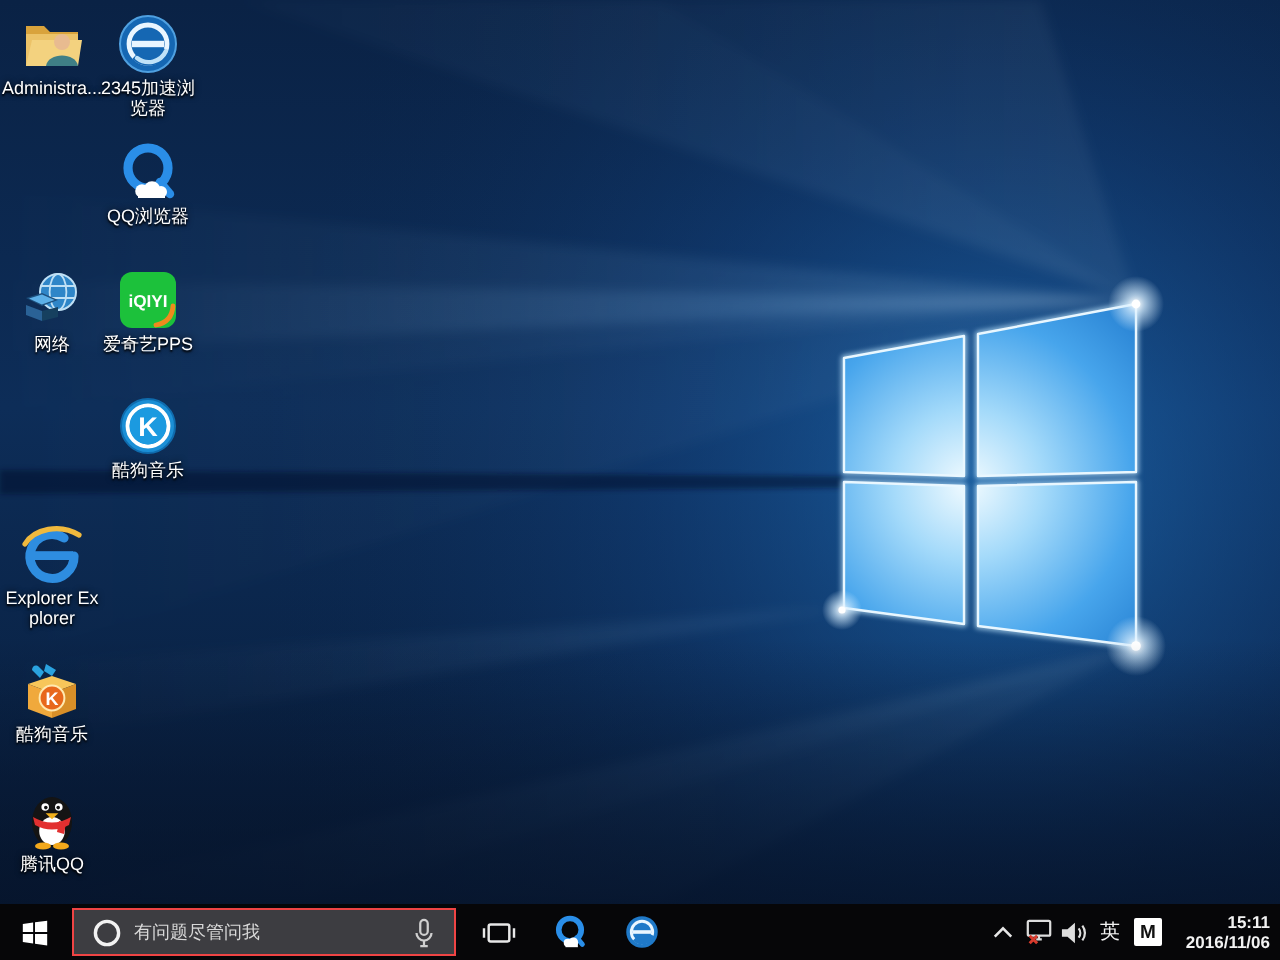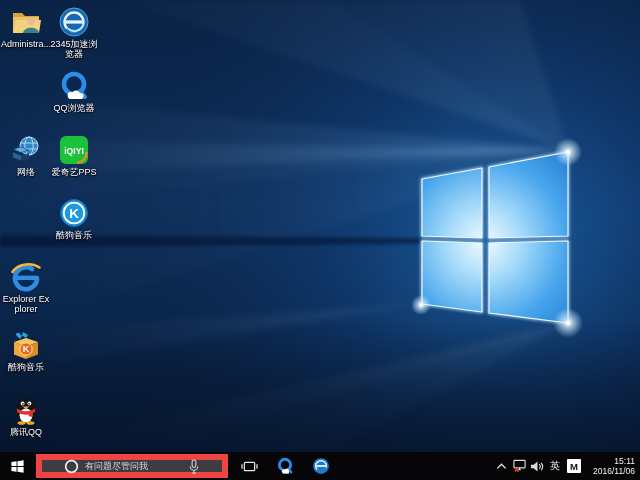--- a/index.html
+++ b/index.html
@@ -10,31 +10,31 @@
   .cell{position:absolute;width:52px;display:flex;flex-direction:column;align-items:center;cursor:default;}
   .cell .ic{width:32px;height:32px;display:block;}
   .cell .lbl{margin-top:1px;font-size:9px;line-height:10px;color:#fff;text-align:center;
     text-shadow:0 1px 1px #000,0 0 3px rgba(0,0,0,.9);word-break:break-all;max-width:50px;}
   
   .taskbar{position:absolute;left:0;bottom:0;width:640px;height:28px;background:#060608;
     display:flex;align-items:center;z-index:5;}
   .tb-btn{height:28px;border:none;background:transparent;display:flex;align-items:center;
     justify-content:center;padding:0;cursor:pointer;}
   .tb-start{width:34px;}
-  .tb-search{height:24px;width:192px;margin-left:2px;background:#3d3d41;border:6px solid #ef4444;
-    display:flex;align-items:center;padding:0 22px;cursor:text;}
+  .tb-search{height:24px;width:192px;margin-left:2px;background:#3d3d41;border:1px solid #ef4444;
+    display:flex;align-items:center;padding:0 9px;cursor:text;}
   .tb-search-text{flex:1;font-size:9px;color:#d8d8d8;margin-left:6px;white-space:nowrap;overflow:hidden;}
   .tb-appbtn{width:30px;}
   .tray{margin-left:auto;display:flex;align-items:center;height:28px;}
   .tray .tb-btn{width:18px;}
   .tray-text{color:#f2f2f2;font-size:10px;width:18px;text-align:center;background:transparent;border:none;height:28px;cursor:pointer;padding:0;}
   .ime-badge{width:14px;height:14px;background:#fff;color:#111;font-size:9.5px;font-weight:bold;
     display:flex;align-items:center;justify-content:center;border:none;margin:0 3px;cursor:pointer;padding:0;border-radius:1px;}
   .clock{display:flex;flex-direction:column;justify-content:center;align-items:flex-end;
-    color:#f2f2f2;font-size:8.5px;line-height:10px;padding:0 5px 0 4px;height:28px;background:transparent;border:none;cursor:pointer;min-width:56px;}
+    color:#f2f2f2;font-size:8.5px;line-height:10px;padding:0 5px 0 4px;height:28px;background:transparent;border:none;cursor:pointer;min-width:56px;font-weight:bold;}
 </style>
 </head>
 <body>
 
 <div class="screen">
 
   <svg class="wallpaper" viewBox="0 0 640 452" preserveAspectRatio="none">
     <defs>
       <linearGradient id="bgGrad" x1="0" y1="0" x2="0" y2="1">
         <stop offset="0" stop-color="#0a2245"></stop>

